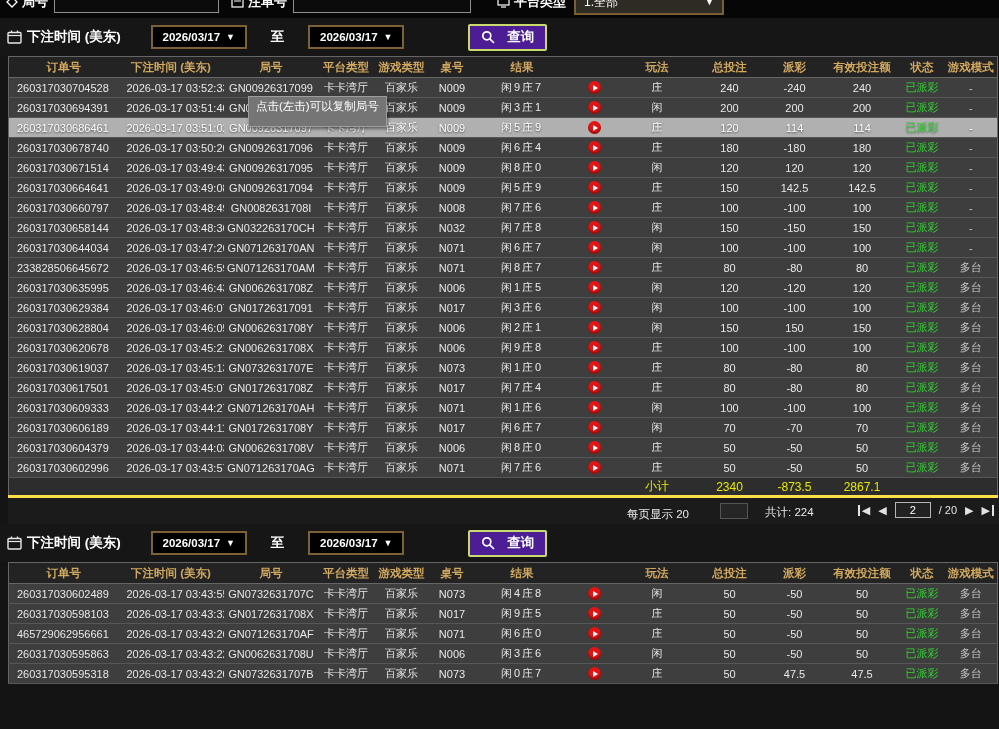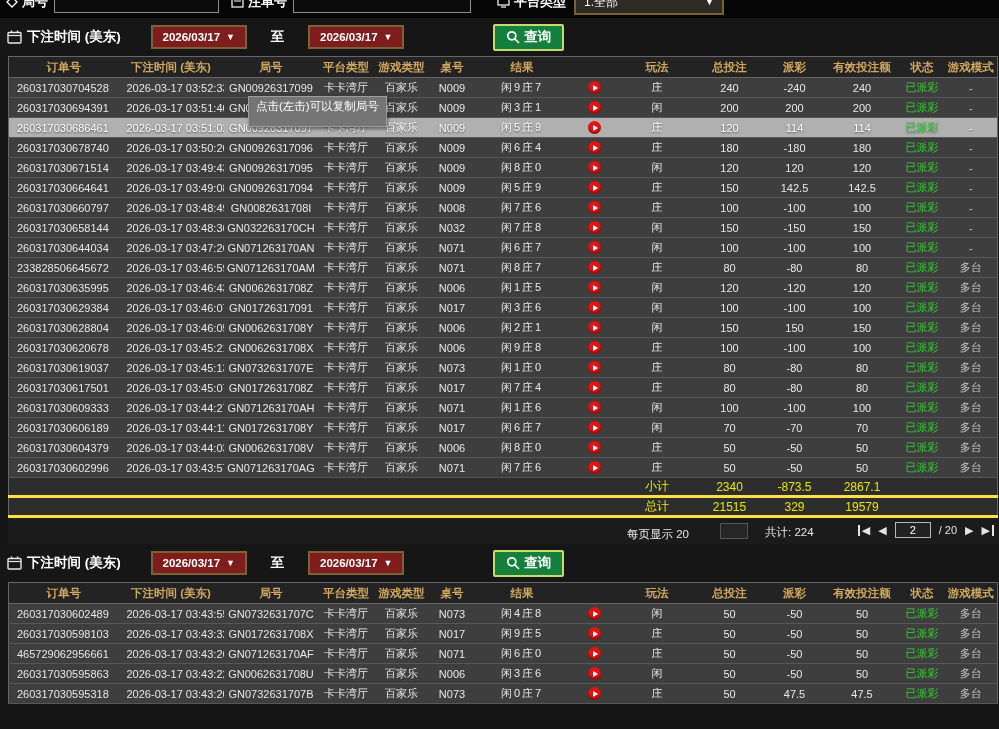--- a/index.html
+++ b/index.html
@@ -15,26 +15,26 @@
   .ts-inner { position:absolute; top:-13px; left:6px; display:flex; align-items:center; height:30px; }
   .ts-label { color:#fff; font-weight:bold; font-size:13px; display:flex; align-items:center; gap:4px; white-space:nowrap; }
   .ts-input { width:165px; height:22px; background:#0b0b0b; border:1px solid #8f8f8f; margin:0 12px 0 6px; color:#fff; font-size:12px; padding:0 4px; }
   .ts-input.w2 { width:178px; }
   .ts-select { width:150px; height:25px; background:#2e2a24; border:2px solid #7a5f33; color:#fff; font-size:12px;
     display:flex; align-items:center; justify-content:space-between; padding:0 8px; margin-left:8px; cursor:pointer; }
   .caret { font-size:9px; color:#fff; }
   
   .qbar { height:38px; display:flex; align-items:center; padding-left:7px; background:#161616; }
   .q-label { color:#fff; font-weight:bold; font-size:13.5px; display:flex; align-items:center; gap:5px; white-space:nowrap; }
-  .date-select { width:96px; height:24px; background:#7f1d1d; border:2px solid #7d6136; color:#fff; font-weight:bold;
+  .date-select { width:96px; height:24px; background:#000000; border:2px solid #7d6136; color:#fff; font-weight:bold;
     font-size:11.5px; display:flex; align-items:center; justify-content:center; gap:6px; margin-left:30px; cursor:pointer; }
   .date-select.d2 { margin-left:0; }
   .to-label { color:#fff; font-weight:bold; margin:0 24px; font-size:13.5px; }
-  .search-btn { margin-left:89px; height:27px; padding:0 11px; background:#15803d; border:2px solid #c9da6d; border-radius:2px;
-    color:#fff; font-weight:bold; font-size:13.5px; display:flex; align-items:center; gap:4px; cursor:pointer; }
+  .search-btn { margin-left:64px; height:27px; padding:0 11px; background:#4c1d95; border:2px solid #c9da6d; border-radius:2px;
+    color:#fff; font-weight:bold; font-size:13.5px; display:flex; align-items:center; gap:12px; cursor:pointer; }
   
   table.grid { width:989px; margin-left:8px; border-collapse:collapse; table-layout:fixed; font-size:11px;
     border:1px solid #666; background:#3e3e3e;padding-left:44px; }
   .grid th { background:#232323; color:#d2a95f; font-size:11.5px; font-weight:bold; height:21px;
     border-bottom:1px solid #666; white-space:nowrap; overflow:hidden; }
   .grid td { background:#3e3e3e; color:#e8e8e8; height:20px; border-bottom:1px solid #575757;
     text-align:center; white-space:nowrap; overflow:hidden; padding:0 2px; }
   .grid td.ta-l { text-align:left; padding-left:8px; }
   tr.hl td { background:#b0b0b0; color:#fff; text-shadow:0 1px 2px rgba(0,0,0,.55); }
   .pos { color:#cf2540; }
@@ -485,28 +485,20 @@
     </tbody>
   <tbody>
     <tr class="sumrow">
       <td colspan="8"></td>
       <td>小计</td>
       <td>2340</td>
       <td>-873.5</td>
       <td>2867.1</td>
       <td colspan="2"></td>
     </tr>
-    <tr class="sumrow">
-      <td colspan="8"></td>
-      <td>总计</td>
-      <td>21515</td>
-      <td>329</td>
-      <td>19579</td>
-      <td colspan="2"></td>
-    </tr>
   </tbody>
 </table>
 
 <div class="pager">
   <span class="pg-size">每页显示 20</span>
   <span class="pg-box"></span>
   <span class="pg-total">共计: 224</span>
   <span class="pg-ctrl">
     <span class="arrow skip-f">◀</span>
     <span class="arrow">◀</span>

